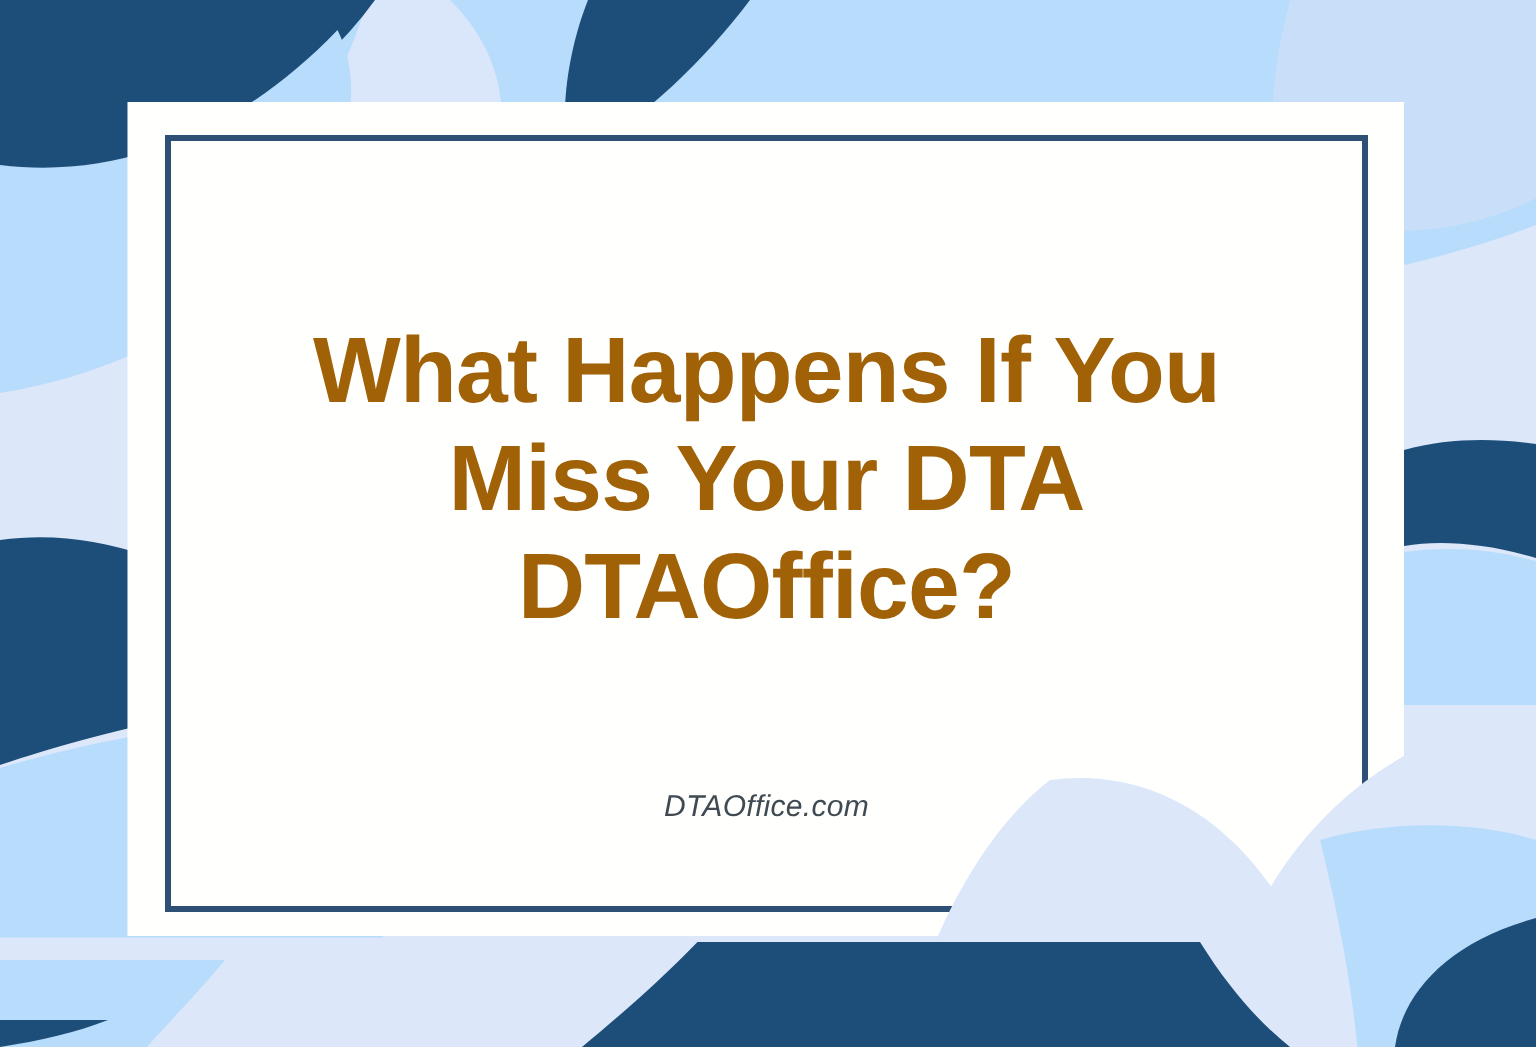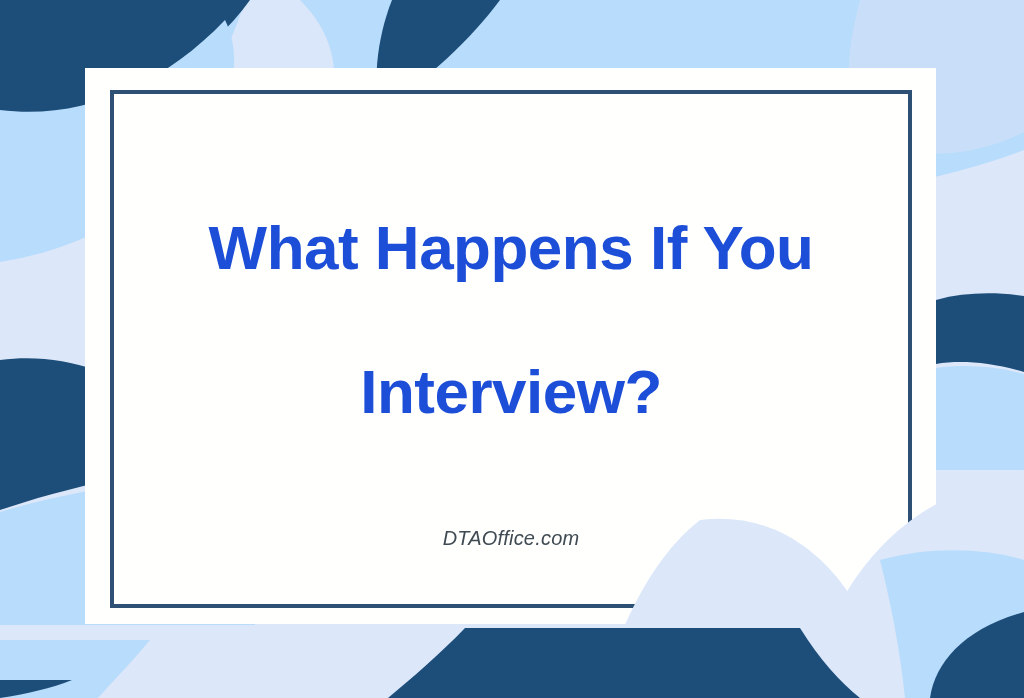--- a/index.html
+++ b/index.html
@@ -82,21 +82,21 @@
     margin: 0;
     padding: 0 40px;
     width: 100%;
     box-sizing: border-box;
     margin-top: 122px;
     text-align: center;
     font-size: 62px;
     line-height: 72px;
     font-weight: 700;
     letter-spacing: -0.5px;
-    color: #1d4ed8;
+    color: #a16207;
     font-family: "Liberation Sans", "DejaVu Sans", sans-serif;
   }
 
   .site-name {
     margin: 0;
     margin-top: 98px;
     text-align: center;
     font-size: 20px;
     line-height: 24px;
     font-weight: 400;
@@ -163,19 +163,20 @@
 
     <path d="M0 640 H150 C130 664 112 682 98 698 H0 Z" fill="#b8dcfb"></path>
 
     <path d="M0 680 H72 C52 688 26 694 0 698 Z" fill="#1d4e7a"></path>
   </svg>
 
   <div class="content">
     <h1 class="title">
       <span>What Happens If You</span>
       <br>
+      <span>Miss Your DTA</span>
       <br>
-      <span>Interview?</span>
+      <span>DTAOffice?</span>
     </h1>
     <p class="site-name">DTAOffice.com</p>
   </div>
 
 </div>
 
 </body></html>

